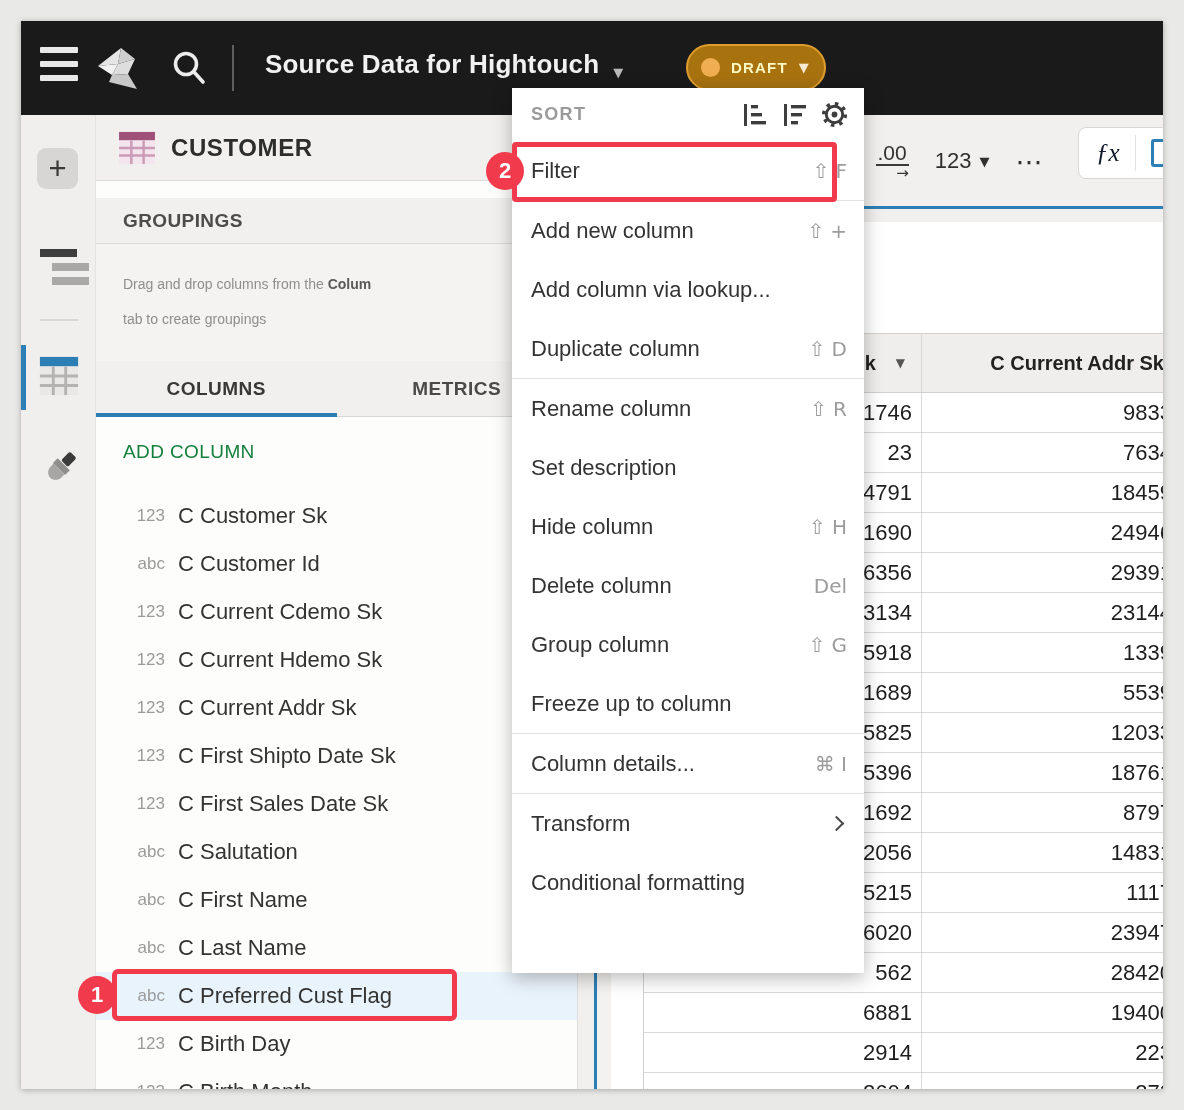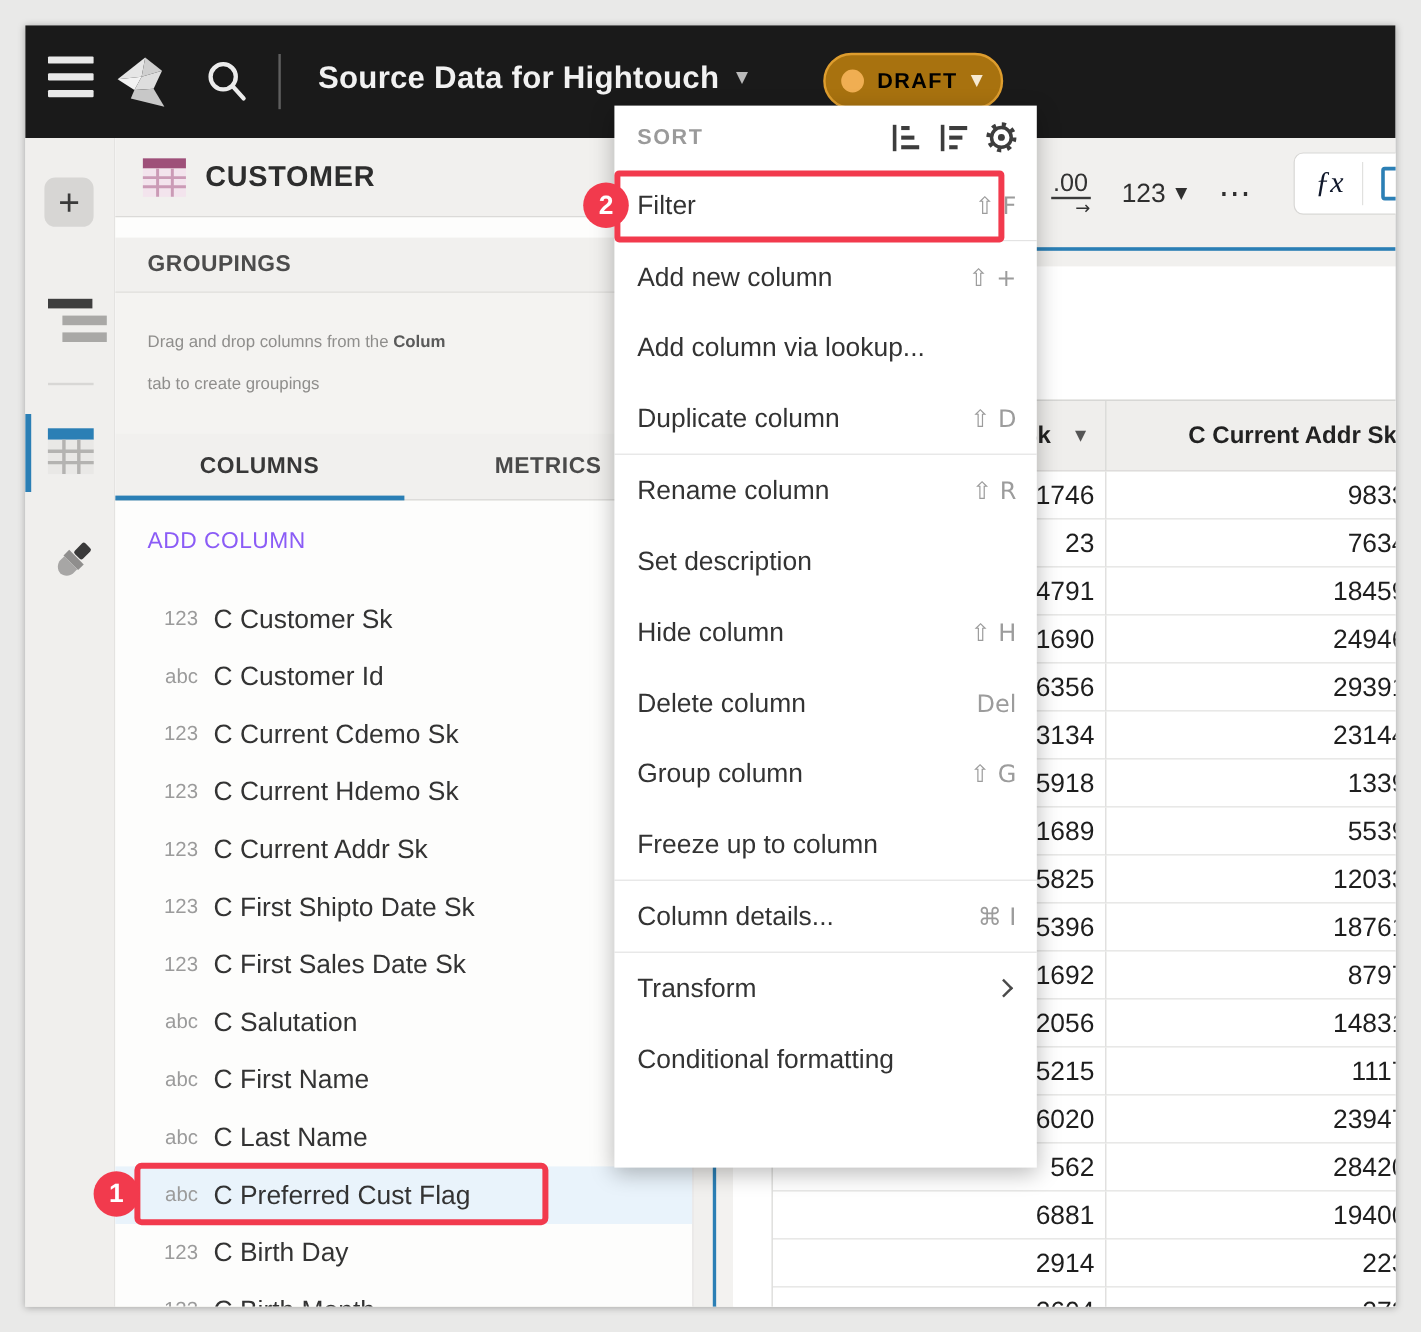--- a/index.html
+++ b/index.html
@@ -7,25 +7,25 @@
   .stage { position:relative; width:1184px; height:1110px; overflow:hidden; }
   .app { position:absolute; left:21px; top:21px; width:1142px; height:1068px; background:#f1f0ee; overflow:hidden; box-shadow:0 1px 6px rgba(0,0,0,.28); }
 
   
   .topbar { position:absolute; left:0; top:0; width:1142px; height:94px; background:#1a1a1a; }
   .hamburger { position:absolute; left:19px; top:26px; width:38px; height:42px; cursor:pointer; }
   .hamburger i { display:block; width:38px; height:5.5px; background:#e9e9e9; border-radius:1px; margin-bottom:8.5px; }
   .logo { position:absolute; left:74px; top:23px; width:46px; height:48px; }
   .searchbtn { position:absolute; left:148px; top:27px; width:40px; height:40px; }
   .tb-divider { position:absolute; left:211px; top:24px; width:2px; height:46px; background:#5f5f5f; }
-  .wtitle { position:absolute; left:244px; top:28px; display:flex; align-items:center; gap:14px; color:#f1f1f1; font-size:26px; font-weight:600; letter-spacing:.2px; }
+  .wtitle { position:absolute; left:244px; top:28px; display:flex; align-items:flex-end; gap:14px; color:#f1f1f1; font-size:26px; font-weight:600; letter-spacing:.2px; }
   .caret { font-size:13px; color:#b9b9b9; font-family:"DejaVu Sans",sans-serif; }
   .draft { position:absolute; left:665px; top:23px; height:47px; border-radius:24px; background:#a8720f; border:2.5px solid #de9d2e; display:flex; align-items:center; padding:0 15px 0 13px; gap:11px; }
   .draft-dot { width:19px; height:19px; border-radius:50%; background:#f0ae52; }
-  .draft-label { color:#000000; font-size:18px; font-weight:bold; letter-spacing:1.2px; }
+  .draft-label { color:#fef9c3; font-size:15px; font-weight:bold; letter-spacing:1.2px; }
   .draft .caret { color:#f7ead2; }
 
   
   .rail { position:absolute; left:0; top:94px; width:75px; height:974px; background:#f0efed; border-right:1px solid #e4e3e1; }
   .rail-accent { position:absolute; left:0; top:230px; width:5px; height:65px; background:#2b7fb5; }
   .plusbtn { position:absolute; left:16px; top:33px; width:41px; height:41px; background:#d7d6d4; border-radius:9px; color:#3a3a3a; font-size:31px; font-weight:400; display:flex; align-items:center; justify-content:center; line-height:1; }
   .outline-ic { position:absolute; left:19px; top:134px; width:50px; height:36px; }
   .outline-ic b { position:absolute; left:0; top:0; width:37px; height:8px; background:#3e3e3e; }
   .outline-ic i { position:absolute; left:12px; width:37px; height:8px; background:#a9a8a6; }
   .rail-div { position:absolute; left:19px; top:204px; width:38px; height:2px; background:#d8d7d5; }
@@ -37,21 +37,21 @@
   .p-head { position:absolute; left:0; top:0; width:100%; height:66px; background:#f1f0ee; border-bottom:1px solid #dbdad8; display:flex; align-items:center; padding-left:22px; gap:15px; }
   .p-title { font-size:24px; font-weight:bold; color:#2d2d2d; letter-spacing:.6px; }
   .p-group { position:absolute; left:0; top:83px; width:100%; height:46px; background:#f1f0ee; border-bottom:1px solid #dbdad8; display:flex; align-items:center; padding-left:27px; }
   .p-group-label { font-size:19px; font-weight:bold; color:#4c4c4c; letter-spacing:.4px; }
   .p-hint { position:absolute; left:0; top:129px; width:100%; height:117px; background:#f4f3f1; padding:23px 0 0 27px; font-size:14px; color:#8f8e8c; line-height:35px; }
   .p-hint b { color:#5a5a5a; }
   .p-tabs { position:absolute; left:0; top:246px; width:100%; height:56px; background:#f1f0ee; border-bottom:1px solid #d8d7d5; display:flex; }
   .p-tab { width:241px; display:flex; align-items:center; justify-content:center; font-size:19px; font-weight:bold; color:#4a4a4a; letter-spacing:.5px; position:relative; cursor:pointer; }
   .p-tab.active { color:#383838; }
   .p-tab.active:after { content:""; position:absolute; left:0; bottom:-1px; width:100%; height:4px; background:#2b7fb5; }
-  .p-addcol { position:absolute; left:27px; top:326px; font-size:19px; color:#8b5cf6; letter-spacing:.4px; }
+  .p-addcol { position:absolute; left:27px; top:326px; font-size:19px; color:#15803d; letter-spacing:.4px; }
   .col-list { position:absolute; left:0; top:377px; width:100%; }
   .citem { height:48px; display:flex; align-items:center; cursor:pointer; }
   .citem.sel { background:#e9f3fb; }
   .ctype { width:69px; text-align:right; font-size:17px; color:#9b9b9b; flex:none; }
   .cname { margin-left:13px; font-size:22px; color:#333333; white-space:nowrap; }
 
   
   .canvas { position:absolute; left:557px; top:94px; width:585px; height:974px; background:#f1f0ee; }
   .toolbar { position:absolute; left:250px; top:0; height:92px; display:flex; align-items:center; gap:26px; }
   .tb-num { display:flex; flex-direction:column; align-items:center; color:#333; }

